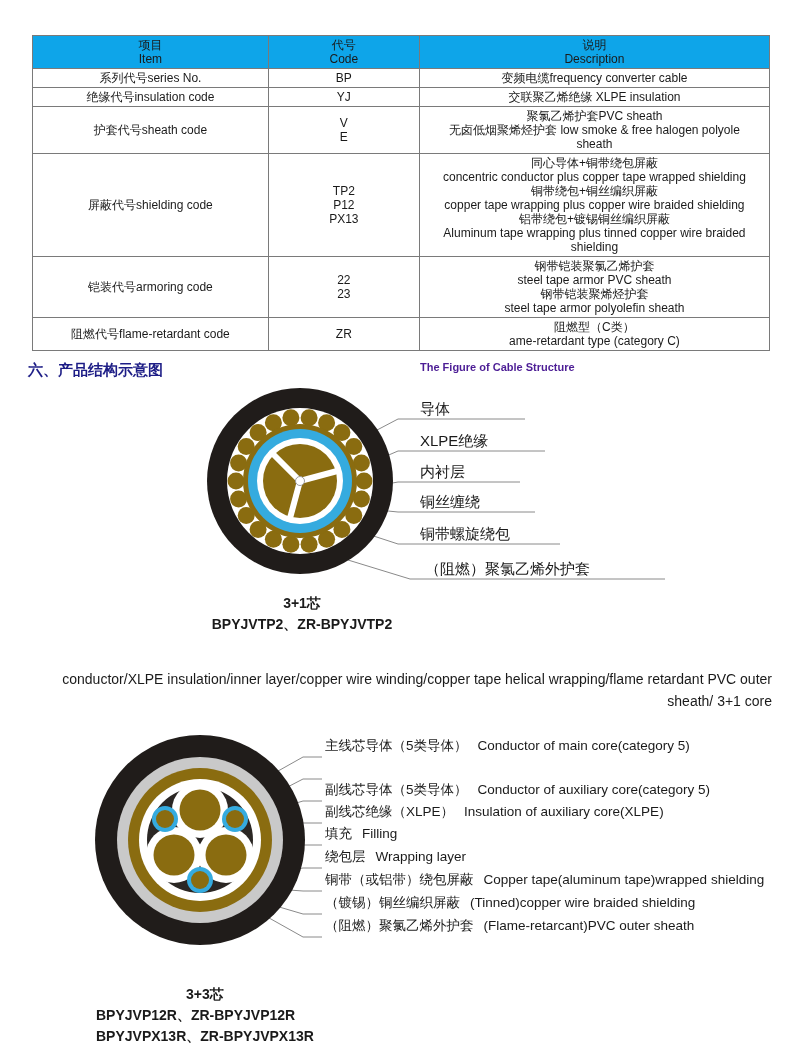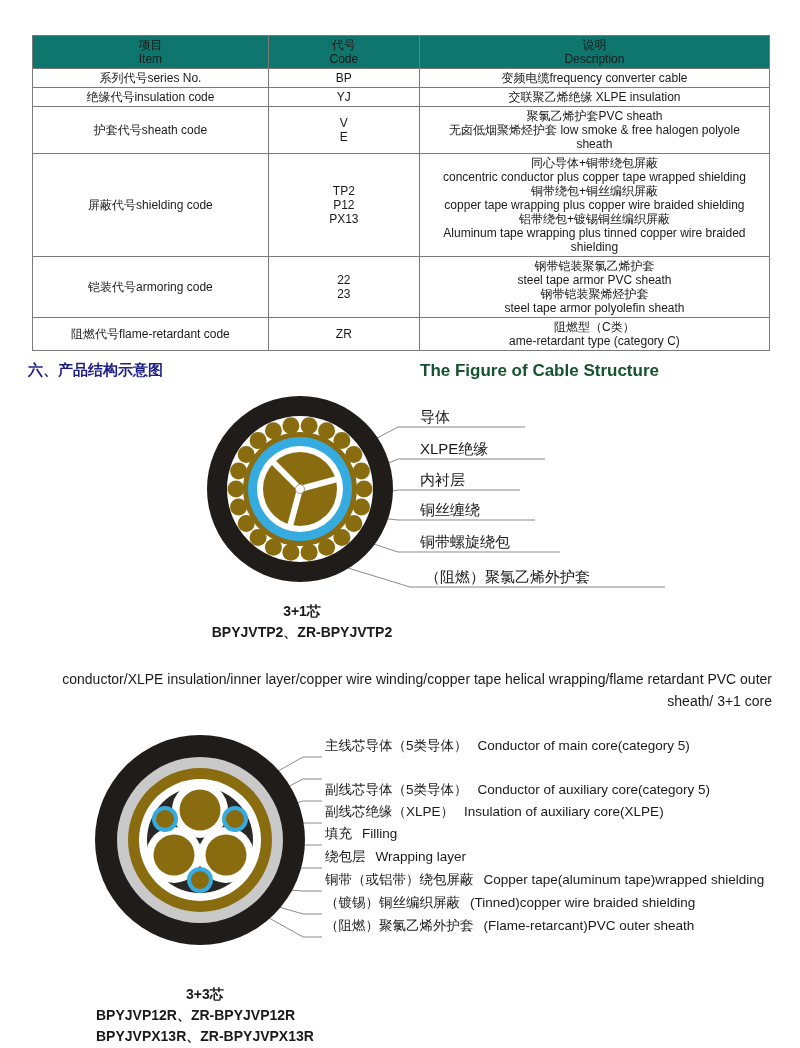--- a/index.html
+++ b/index.html
@@ -11,29 +11,29 @@
   
   .spec-table{
     position:absolute;left:32px;top:35px;width:738px;
     border-collapse:collapse;table-layout:fixed;
     font-size:12px;line-height:14px;text-align:center;
   }
   .spec-table td{
     border:1px solid #7a7a7a;padding:2px 3px;vertical-align:middle;
     white-space:pre-line;
   }
-  .spec-table tr.head td{background:#0f766e;}
+  .spec-table tr.head td{background:#0ea5e9;}
   .col-item{width:32%;} .col-code{width:20.5%;} .col-desc{width:47.5%;}
   
   .section-heading{position:absolute;left:0;top:361px;width:800px;height:22px;padding-left:46px;}
   .zh-title{position:absolute;left:28px;top:0;font-size:15px;font-weight:bold;color:#1d1d86;}
-  .en-title{position:absolute;left:420px;top:0;font-size:17px;font-weight:bold;color:#14532d;}
+  .en-title{position:absolute;left:420px;top:0;font-size:11px;font-weight:bold;color:#4c1d95;}
   
   .diagram{position:absolute;left:0;width:800px;}
-  #diagram1{top:392px;height:265px;}
+  #diagram1{top:384px;height:265px;}
   #diagram2{top:718px;height:330px;padding-left:23px;}
   .diagram svg{position:absolute;left:0;top:0;}
   .dlabel{position:absolute;white-space:nowrap;}
   #diagram1 .dlabel{font-size:15px;}
   #diagram2 .dlabel{font-size:13.5px;}
   #diagram2 .dlabel .en{margin-left:10px;}
   .caption{position:absolute;font-size:14px;line-height:21px;font-weight:bold;}
   #diagram1 .caption{left:0;width:604px;text-align:center;top:209px;}
   #diagram2 .caption{left:96px;top:232px;margin-top:34px;}
   #diagram2 .caption .core{display:block;text-align:center;}

